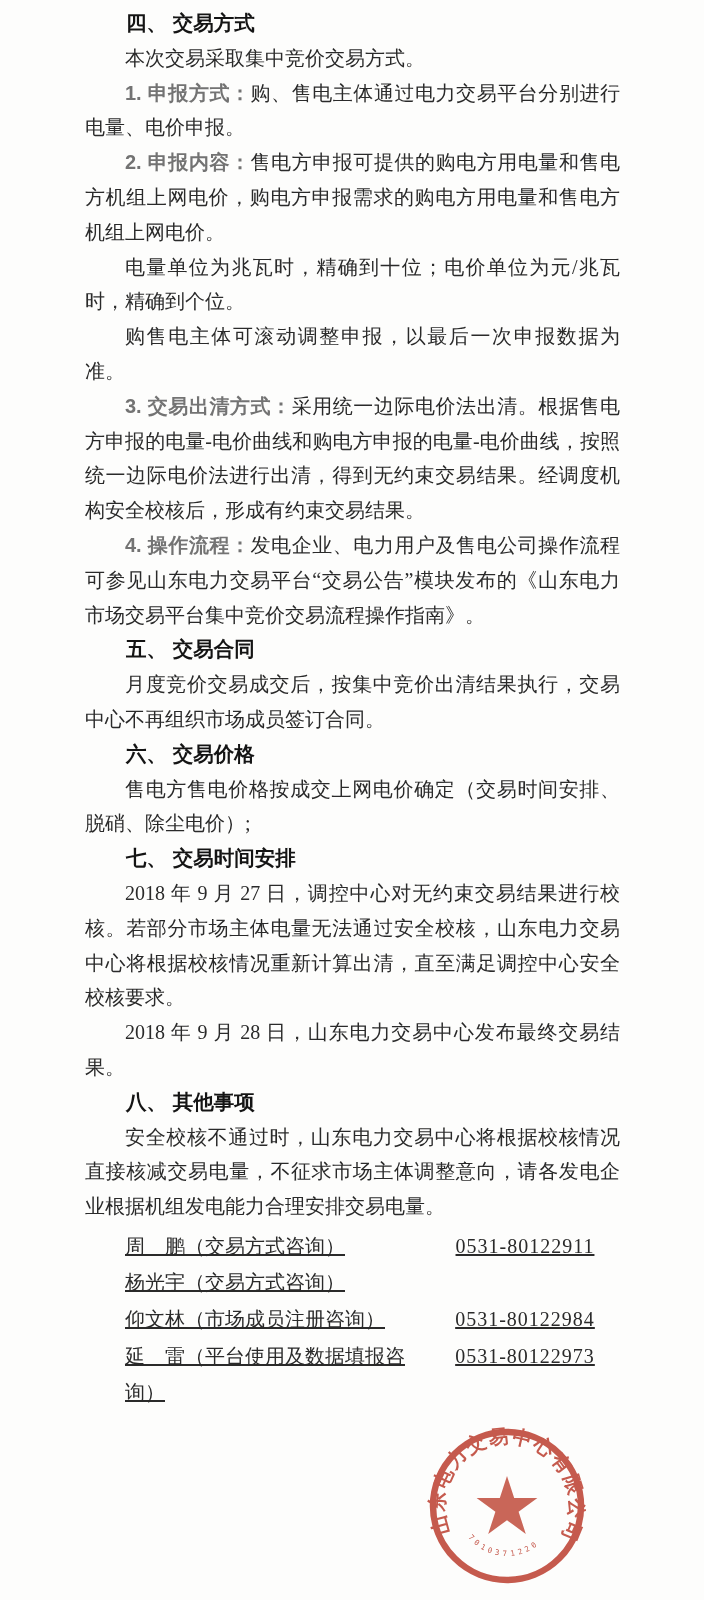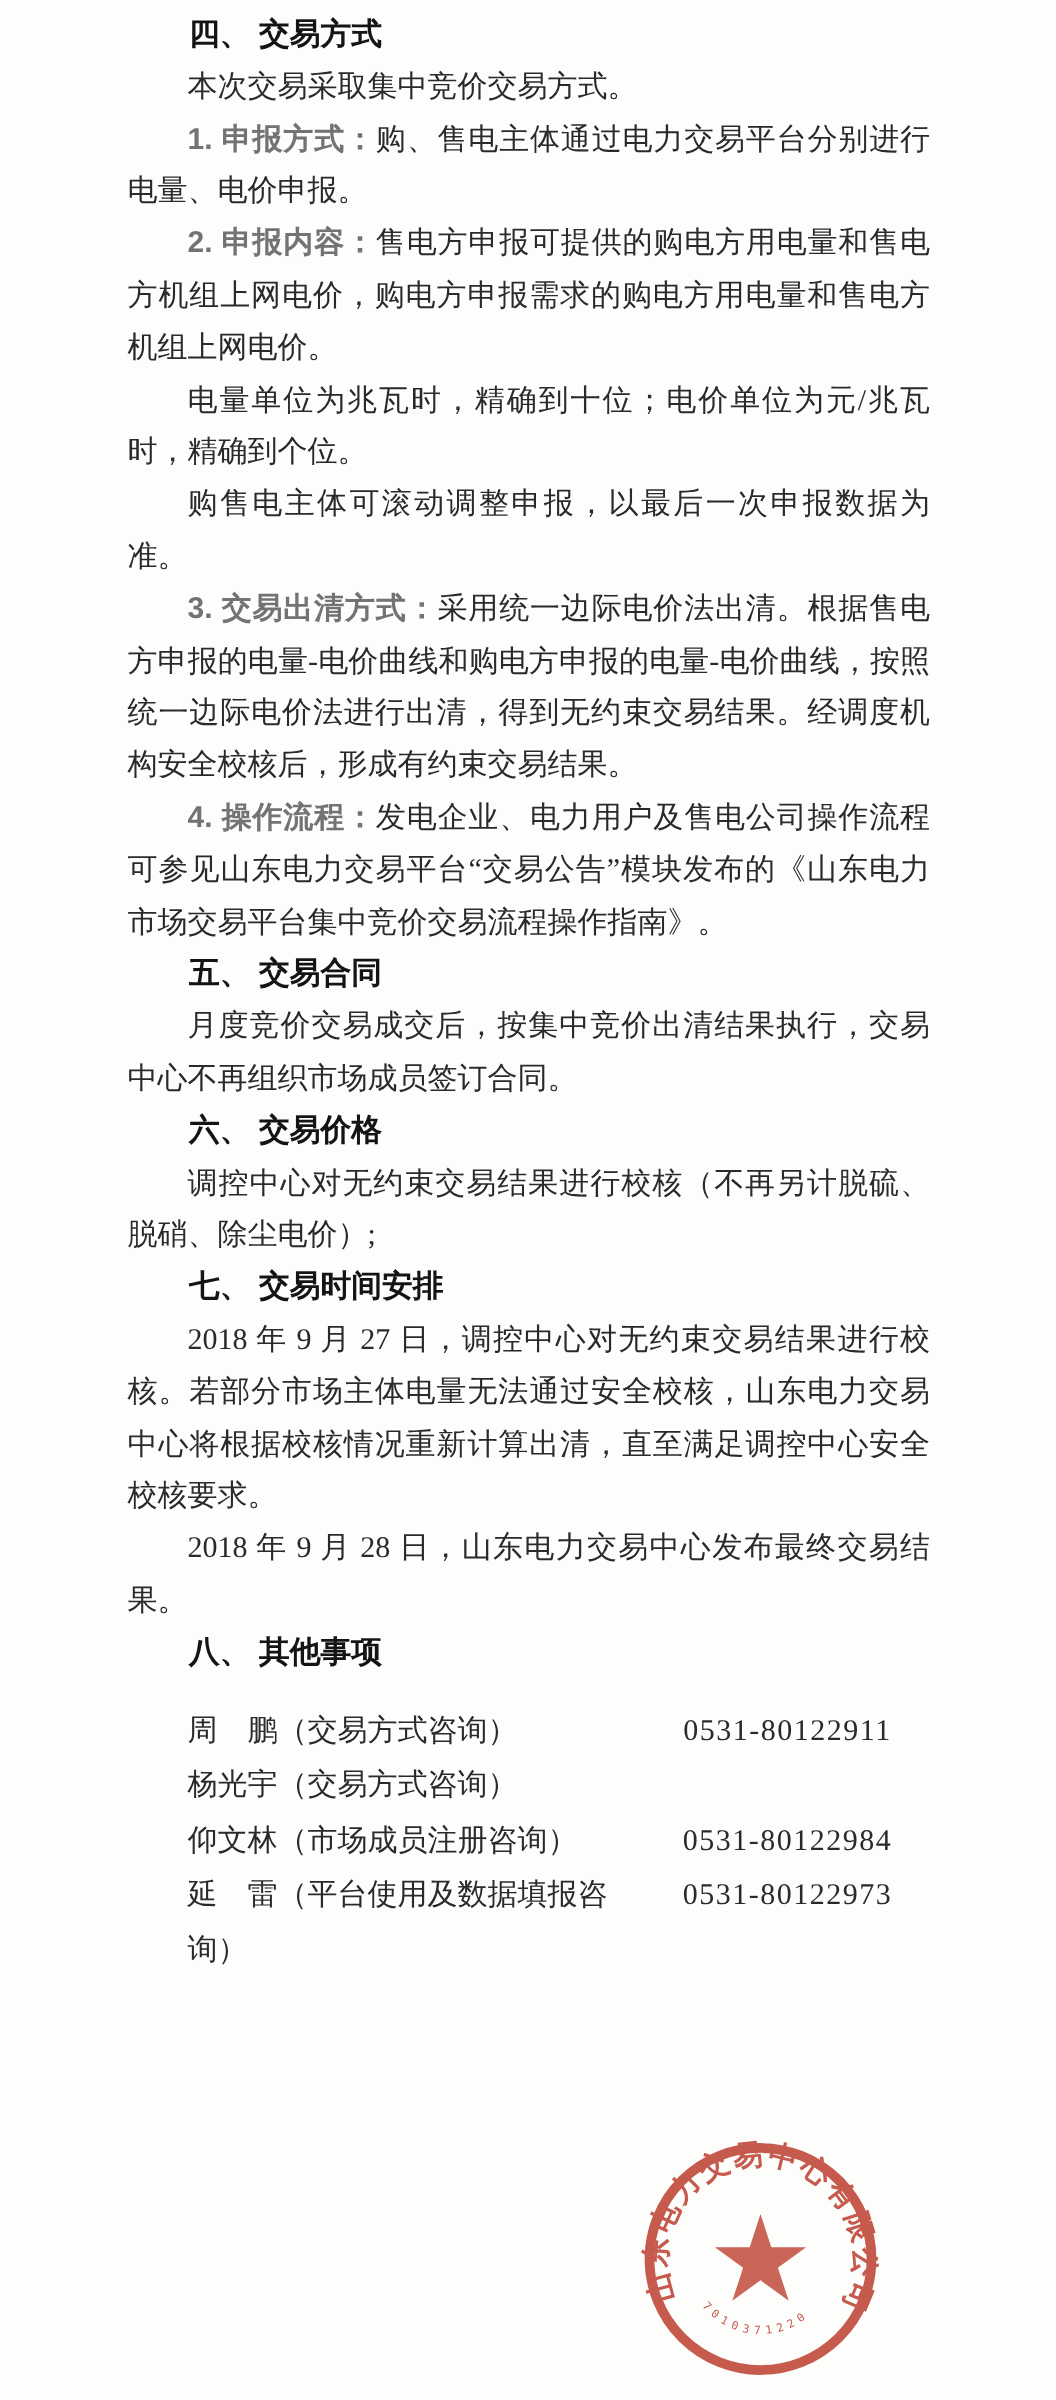--- a/index.html
+++ b/index.html
@@ -23,21 +23,21 @@
     color:#141414;
     text-indent:2em;
     text-align:left;
   }
   .para { text-indent:2em; }
   .para b {
     font-family:"Liberation Sans","DejaVu Sans",sans-serif;
     font-weight:bold;
     color:#737373;
   }
-  .contacts { margin-top:16px; }
+  .contacts { margin-top:4px;text-decoration:underline; }
   .contact-row { display:flex; padding-left:2em; line-height:36.6px; }
   .contact-name { width:305px; text-align:left; }
   .contact-phone { flex:1; text-align:center; letter-spacing:1px; }
   .seal {
     position:absolute;
     left:427px; top:1426px;
     width:160px; height:160px;
     opacity:0.82;
     mix-blend-mode:multiply;
     pointer-events:none;
@@ -54,27 +54,28 @@
   <p class="para"><b>2. 申报内容：</b><span>售电方申报可提供的购电方用电量和售电方机组上网电价，购电方申报需求的购电方用电量和售电方机组上网电价。</span></p>
   <p class="para"><b></b><span>电量单位为兆瓦时，精确到十位；电价单位为元/兆瓦时，精确到个位。</span></p>
   <p class="para"><b></b><span>购售电主体可滚动调整申报，以最后一次申报数据为准。</span></p>
   <p class="para"><b>3. 交易出清方式：</b><span>采用统一边际电价法出清。根据售电方申报的电量-电价曲线和购电方申报的电量-电价曲线，按照统一边际电价法进行出清，得到无约束交易结果。经调度机构安全校核后，形成有约束交易结果。</span></p>
   <p class="para"><b>4. 操作流程：</b><span>发电企业、电力用户及售电公司操作流程可参见山东电力交易平台“交易公告”模块发布的《山东电力市场交易平台集中竞价交易流程操作指南》。</span></p>
 
   <div class="sec-heading">五、 交易合同</div>
   <p class="para"><b></b><span>月度竞价交易成交后，按集中竞价出清结果执行，交易中心不再组织市场成员签订合同。</span></p>
 
   <div class="sec-heading">六、 交易价格</div>
-  <p class="para"><b></b><span>调控中心对无约束交易结果进行校核（不再另计脱硫、脱硝、除尘电价）;</span></p>
+  <p class="para"><b></b><span>售电方售电价格按成交上网电价确定（交易时间安排、脱硝、除尘电价）;</span></p>
 
   <div class="sec-heading">七、 交易时间安排</div>
   <p class="para"><b></b><span>2018 年 9 月 27 日，调控中心对无约束交易结果进行校核。若部分市场主体电量无法通过安全校核，山东电力交易中心将根据校核情况重新计算出清，直至满足调控中心安全校核要求。</span></p>
   <p class="para"><b></b><span>2018 年 9 月 28 日，山东电力交易中心发布最终交易结果。</span></p>
 
   <div class="sec-heading">八、 其他事项</div>
+  <p class="para"><b></b><span>安全校核不通过时，山东电力交易中心将根据校核情况直接核减交易电量，不征求市场主体调整意向，请各发电企业根据机组发电能力合理安排交易电量。</span></p>
 
 
   <div class="contacts">
     <div class="contact-row">
       <span class="contact-name">周　鹏（交易方式咨询）</span>
       <span class="contact-phone">0531-80122911</span>
     </div>
     <div class="contact-row">
       <span class="contact-name">杨光宇（交易方式咨询）</span>
     </div>

